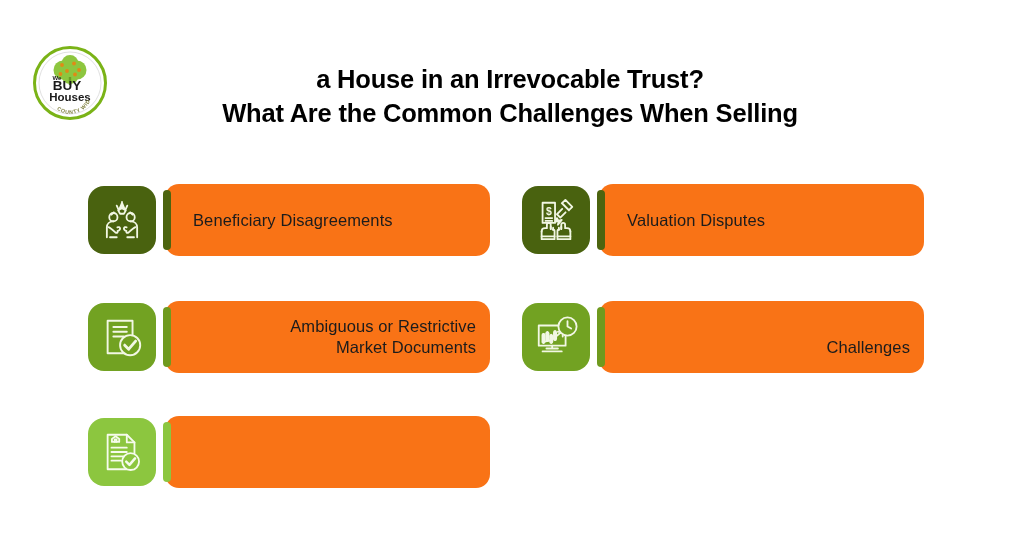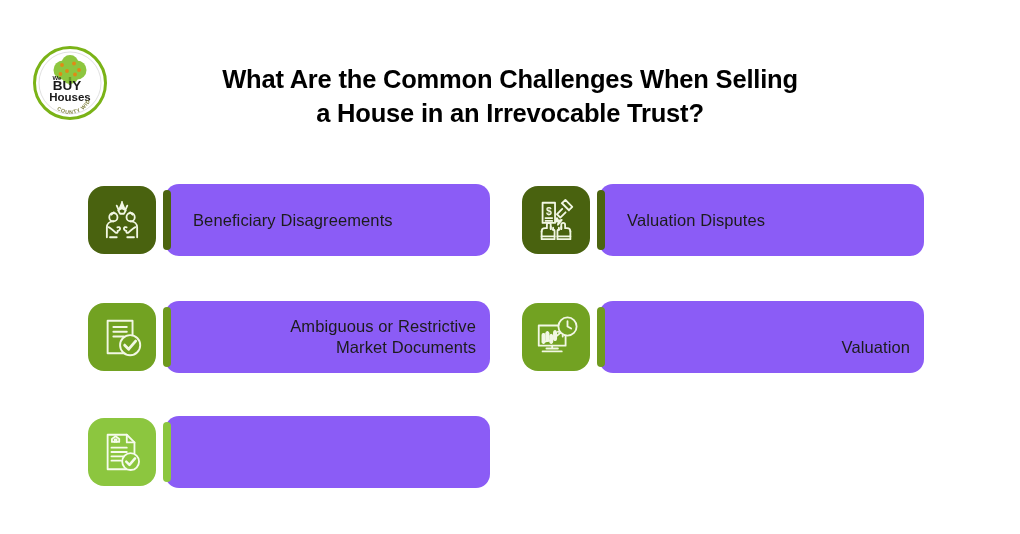--- a/index.html
+++ b/index.html
@@ -86,21 +86,21 @@
     width: 46px;
     height: 46px;
     display: block;
   }
 
   .card-body {
     position: relative;
     margin-left: 9px;
     flex: 1 1 auto;
     height: 72px;
-    background: #8b5cf6;
+    background: #f97316;
     border-radius: 14px;
     display: flex;
     align-items: center;
   }
 
   .accent-bar {
     position: absolute;
     left: -2px;
     top: 6px;
     width: 8px;
@@ -151,22 +151,22 @@
       <text x="34" y="44" font-family="Liberation Sans, sans-serif" font-size="13.5" font-weight="bold" fill="#1a1a1a" text-anchor="middle">BUY</text>
       <text x="37" y="55" font-family="Liberation Sans, sans-serif" font-size="11.5" font-weight="bold" fill="#1a1a1a" text-anchor="middle">Houses</text>
       <path id="cw" d="M17 55 A22 22 0 0 0 57 55" fill="none"></path>
       <text font-family="Liberation Sans, sans-serif" font-size="5.2" font-weight="bold" fill="#7d7d3a" letter-spacing="0.6">
         <textPath href="#cw" startOffset="22%">COUNTY WIDE</textPath>
       </text>
     </svg>
   </div>
 
   <div class="title-block">
+    <div class="title-line">a House in an Irrevocable Trust?</div>
     <div class="title-line">What Are the Common Challenges When Selling</div>
-    <div class="title-line">a House in an Irrevocable Trust?</div>
   </div>
 
 </div>
 
 <div class="grid">
 
   <div class="card col1 row1">
     <div class="icon-tile" style="background:#49620f">
       <svg viewBox="0 0 48 48" fill="none" stroke="#f2f7e4" stroke-width="1.9" stroke-linecap="round" stroke-linejoin="round">
         <path d="M24 6 l-2.5 6 M24 6 l2.5 6 M24 5 l0 7"></path>
@@ -251,21 +251,21 @@
         <path d="M10 29.5 c4 -1.5 8 -1 11 -3.5 c3.5 -2.8 6 -5.5 9.5 -7.5"></path>
         <path d="M26 18.5 l5 0 l0 5"></path>
         <circle cx="36" cy="13" r="9.5" fill="#72a222"></circle>
         <path d="M36 7.5 l0 5.5 l3.8 2.2"></path>
       </svg>
     </div>
     <div class="card-body">
       <div class="accent-bar" style="background:#6f9a1e"></div>
       <div class="card-label">
         <br>
-        <span>Valuation</span>
+        <span>Challenges</span>
       </div>
     </div>
   </div>
 
   <div class="card col1 row3">
     <div class="icon-tile" style="background:#8cc63f">
       <svg viewBox="0 0 48 48" fill="none" stroke="#f6fbec" stroke-width="1.9" stroke-linecap="round" stroke-linejoin="round">
         <path d="M9 6 l20 0 l8 8 l0 28 l-28 0 z"></path>
         <path d="M29 6 l0 8 l8 0"></path>
         <path d="M13.5 13.5 l0 -3.2 l3.8 -2.8 l3.8 2.8 l0 3.2 z"></path>

